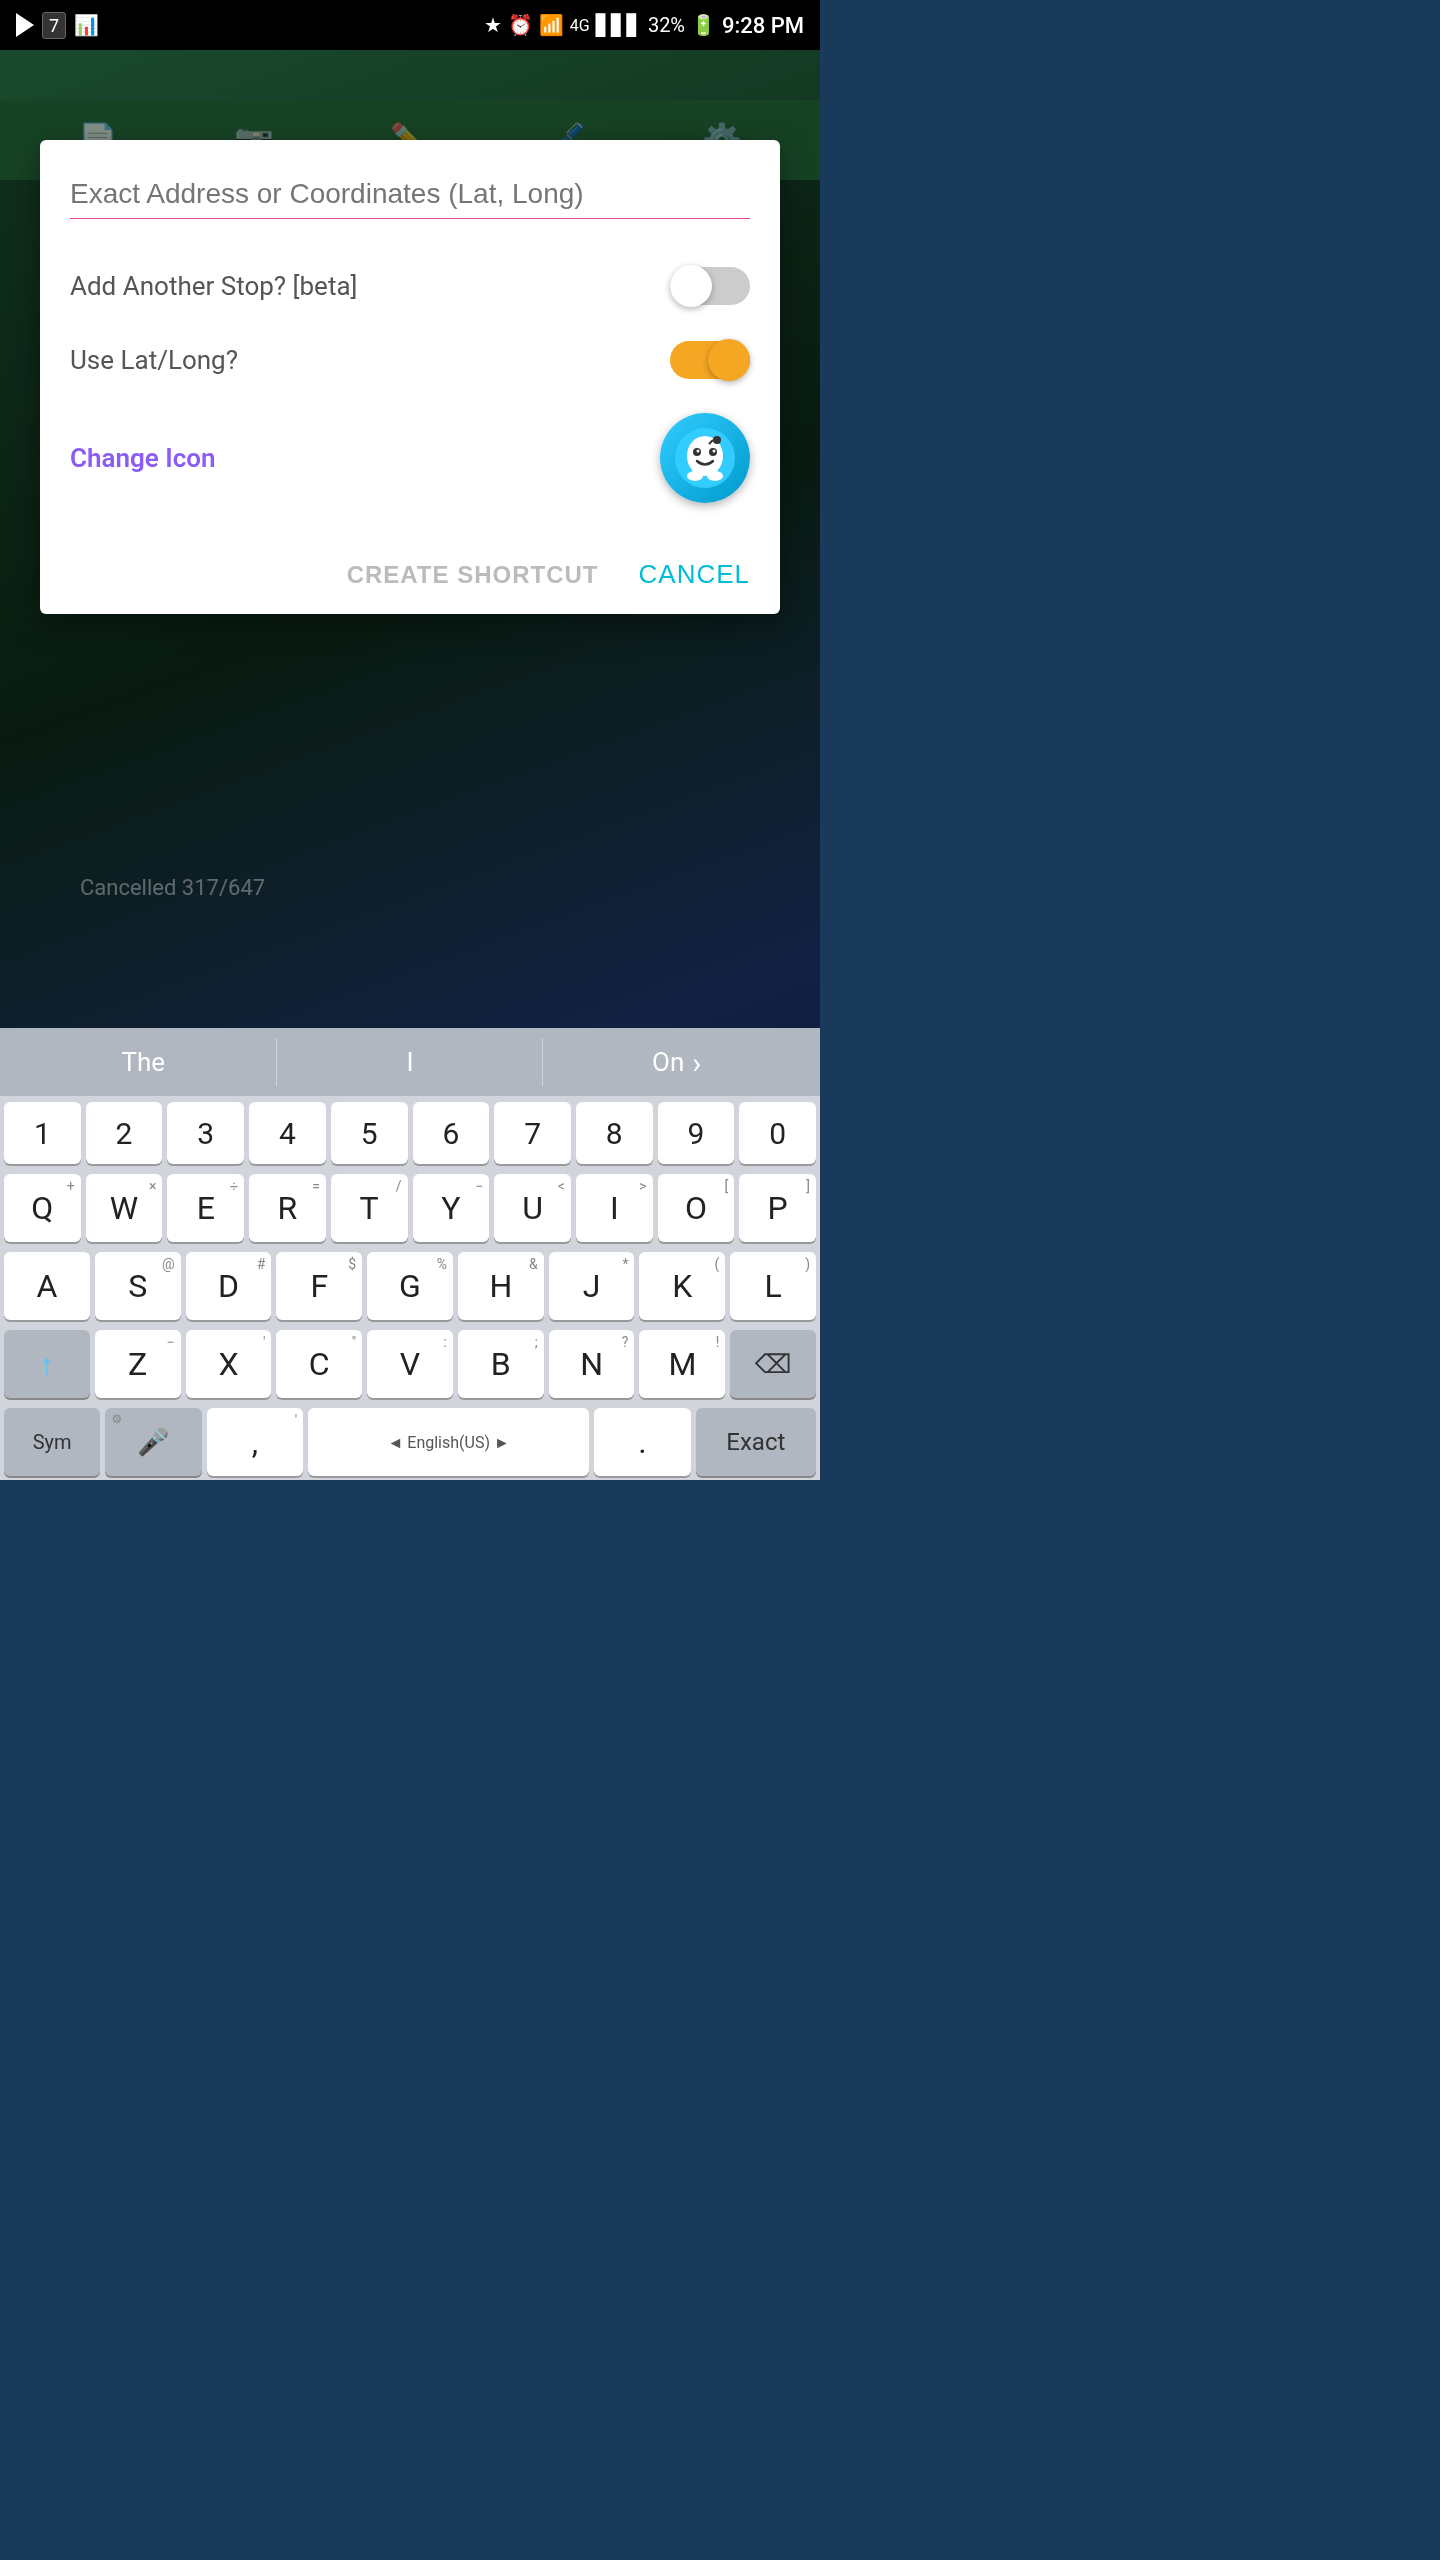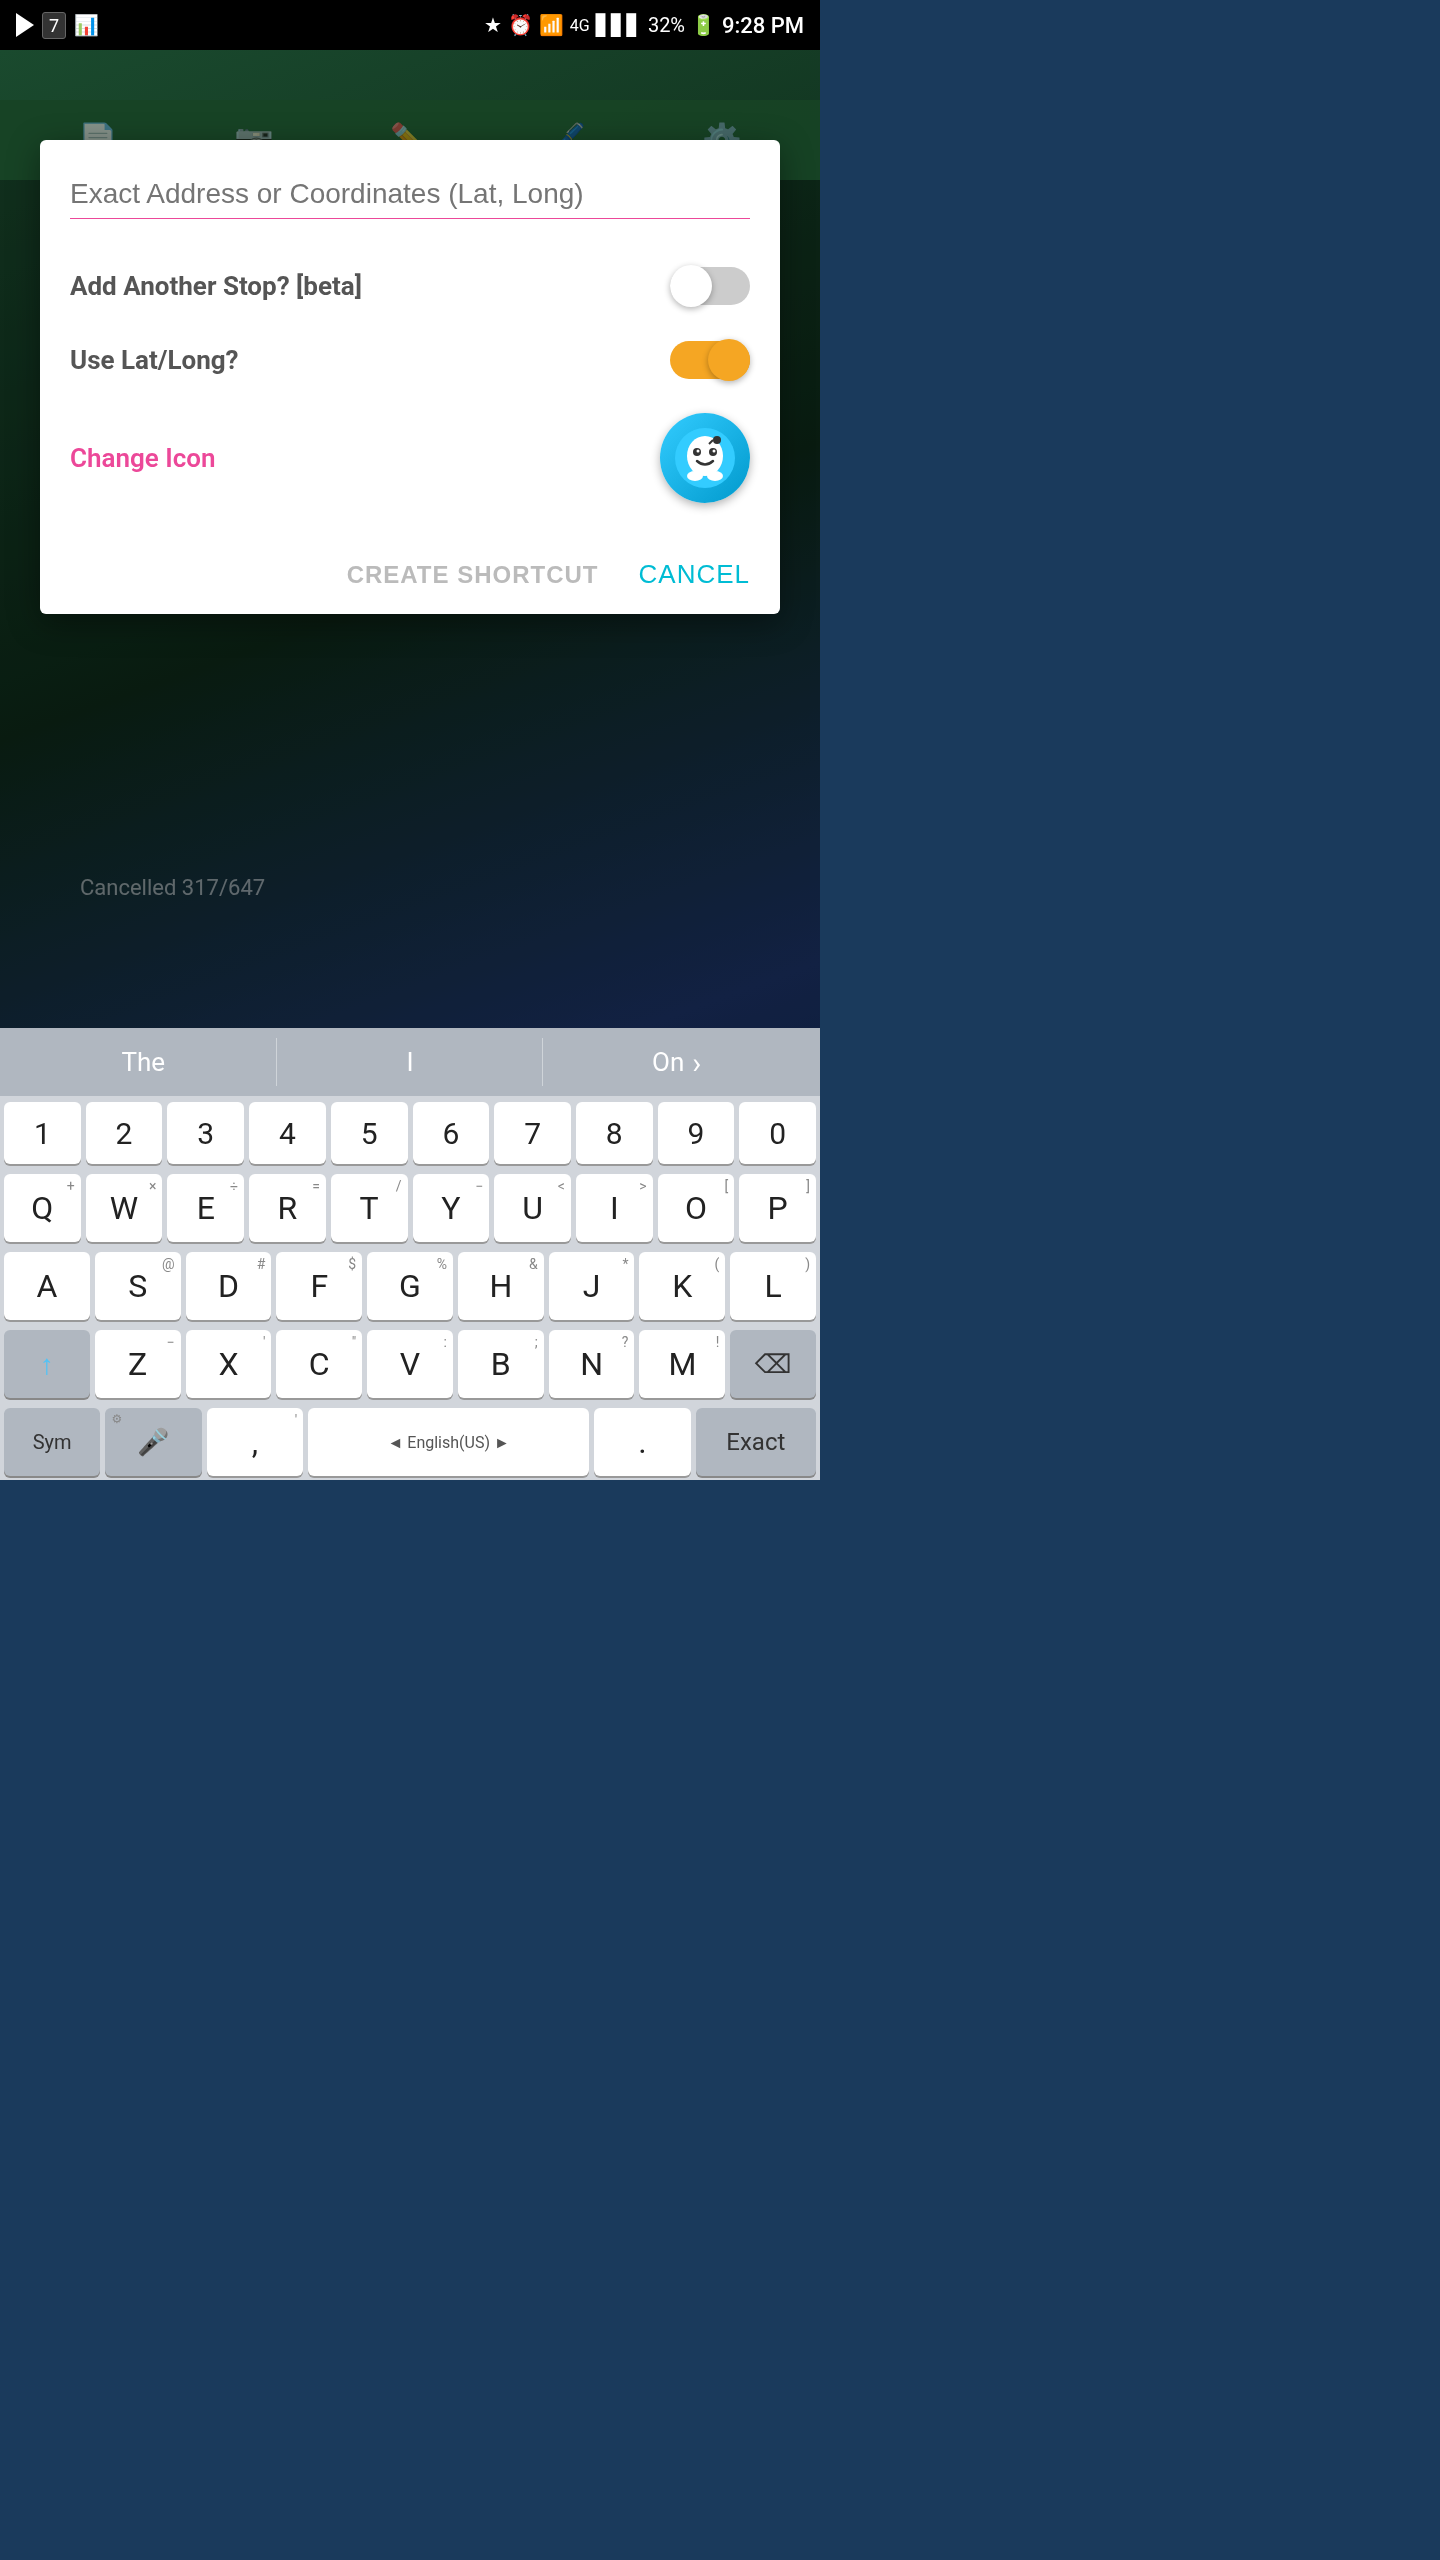--- a/index.html
+++ b/index.html
@@ -179,21 +179,21 @@
     .toggle-row {
       display: flex;
       align-items: center;
       justify-content: space-between;
       padding: 16px 0;
     }
 
     .toggle-label {
       font-size: 26px;
       color: #555;
-      font-weight: 700;
+      font-weight: 400;
     }
 
     
     .toggle-switch {
       position: relative;
       width: 80px;
       height: 42px;
       cursor: pointer;
     }
 
@@ -236,21 +236,21 @@
     
     .change-icon-row {
       display: flex;
       align-items: center;
       justify-content: space-between;
       padding: 16px 0;
     }
 
     .change-icon-label {
       font-size: 26px;
-      color: #ec4899;
+      color: #8b5cf6;
       font-weight: 600;
     }
 
     .waze-icon-btn {
       width: 90px;
       height: 90px;
       border-radius: 50%;
       background: linear-gradient(135deg, #33ccff 0%, #0099cc 100%);
       display: flex;
       align-items: center;

